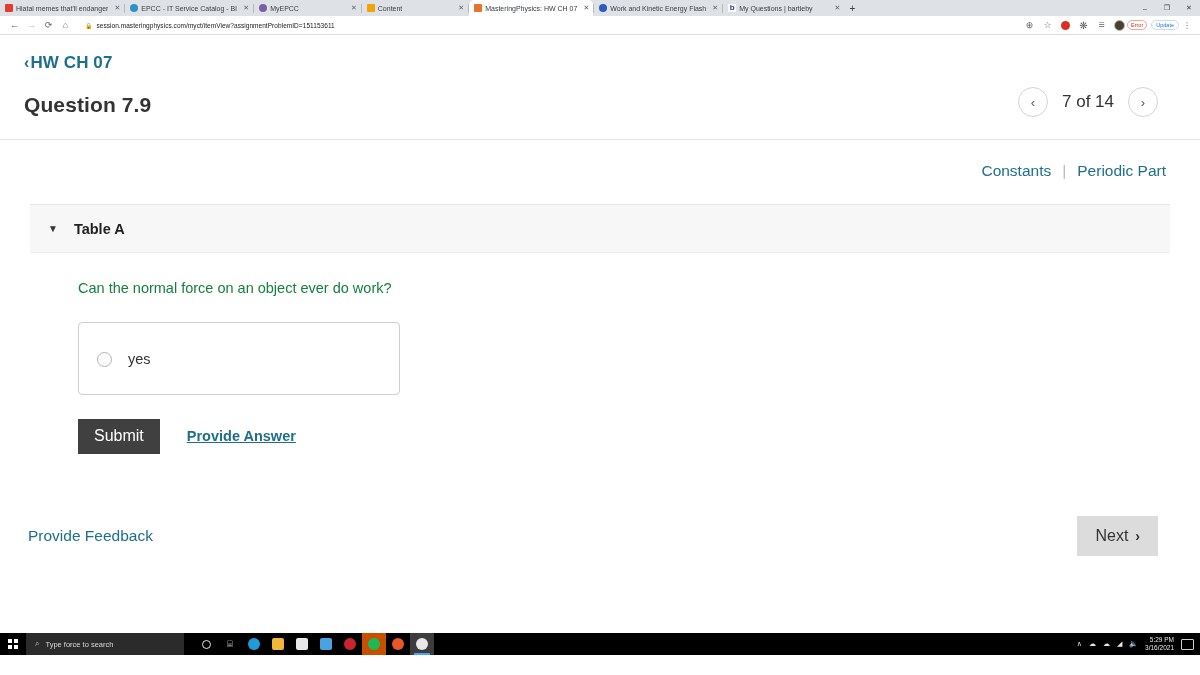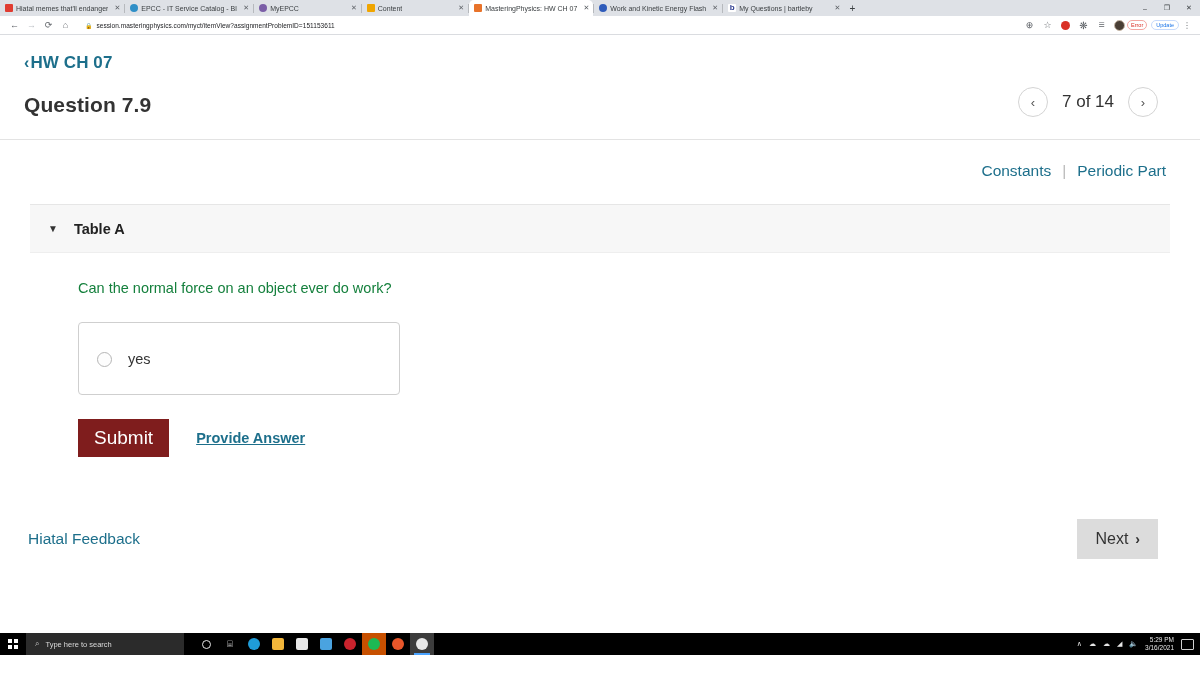--- a/index.html
+++ b/index.html
@@ -219,23 +219,23 @@
     border: 1px solid #b5b5b5; background: #fdfdfd;
     flex: 0 0 15px;
   }
   .choice-label { font-size: 14.5px; color: #333; }
 
   #action-row {
     display: flex; align-items: center; gap: 27px;
     margin-top: 24px;
   }
   #submit-btn {
-    background: #7f1d1d;
+    background: #404040;
     color: #ffffff;
-    font-size: 19px;
+    font-size: 16px;
     padding: 9px 16px 10px 16px;
     border: none;
     line-height: 1;
     font-family: "Liberation Sans", sans-serif;
   }
   #request-answer {
     color: #1d6f8b; font-size: 14.5px;
     text-decoration: underline; font-weight: bold;
   }
 
@@ -445,40 +445,40 @@
       </div>
 
       <div id="action-row">
         <button id="submit-btn">Submit</button>
         <span id="request-answer">Provide Answer</span>
       </div>
     </div>
   </div>
 
   <div id="footer-row">
-    <span id="provide-feedback">Hiatal Feedback</span>
+    <span id="provide-feedback">Provide Feedback</span>
     <button id="next-btn">
       <span>Next</span>
       <span class="chev">›</span>
     </button>
   </div>
 
   
   <div id="taskbar">
     <div id="start-btn">
       <span class="win-logo">
           <i></i>
           <i></i>
           <i></i>
           <i></i>
         </span>
     </div>
     <div id="search-box">
       <span style="font-size:8px">⌕</span>
-      <span>Type here to search</span>
+      <span>Type force to search</span>
     </div>
     <div id="tb-apps">
       <div class="tb-app">
         <span style="width:9px;height:9px;border:1px solid #e6e6e6;border-radius:50%"></span>
       </div>
       <div class="tb-app">
         <span style="color:#e6e6e6;font-size:9px">⌸</span>
       </div>
       <div class="tb-app">
           <span class="circ" style="background:#1f9cd8"></span>

